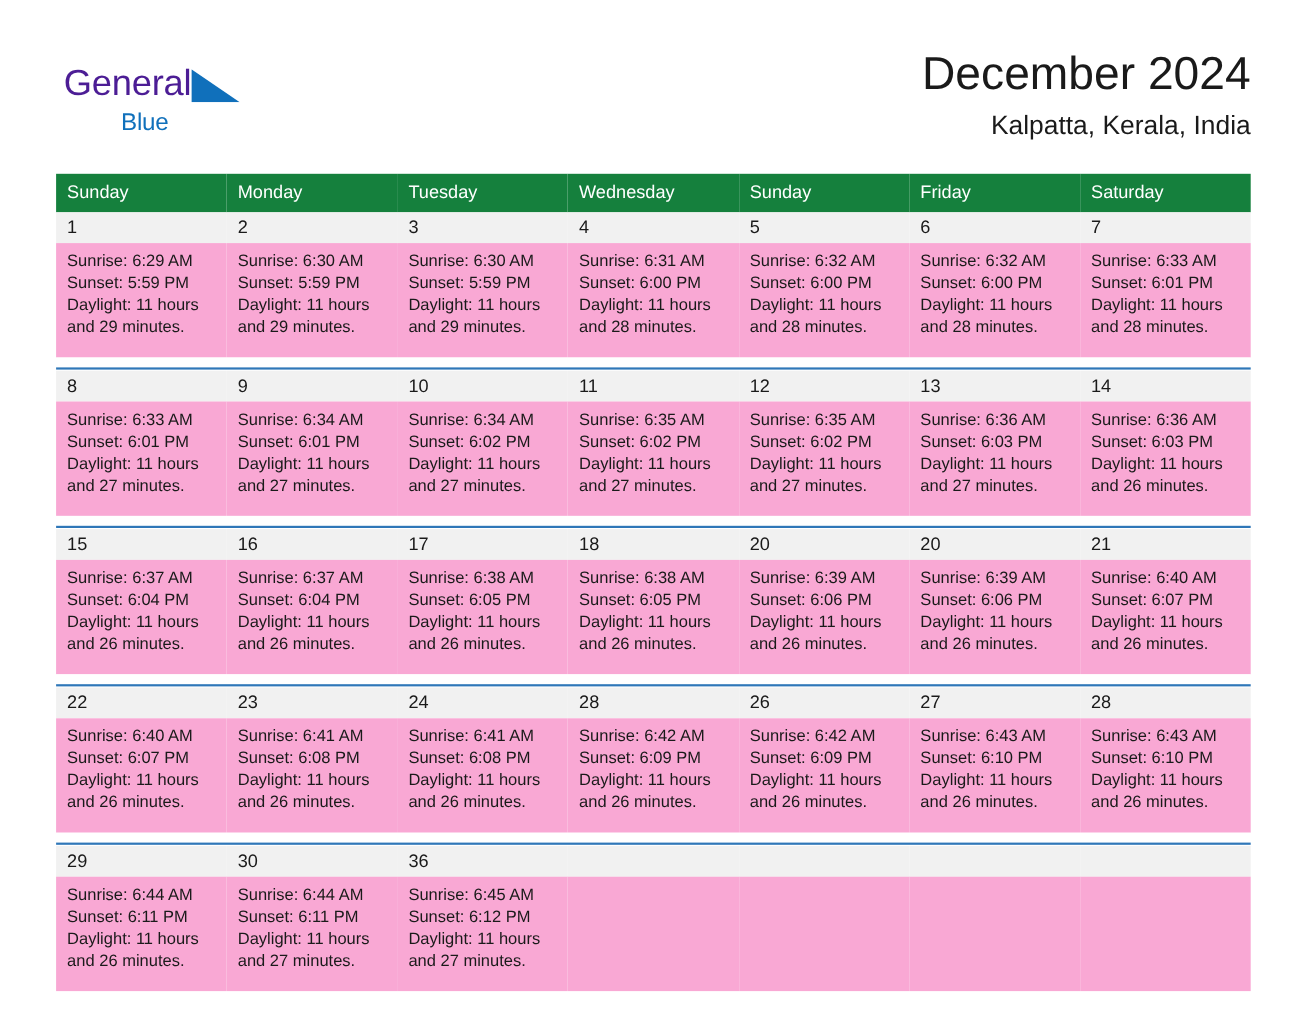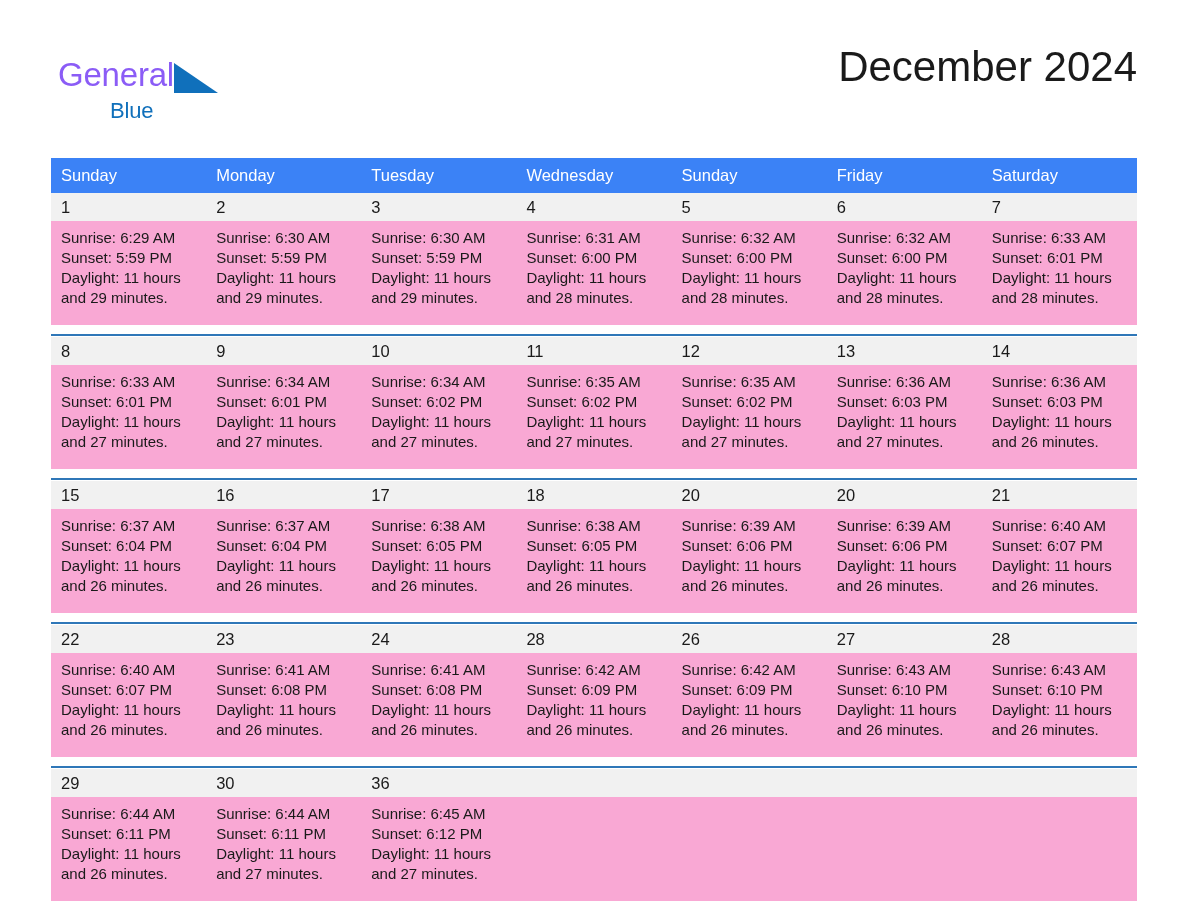--- a/index.html
+++ b/index.html
@@ -34,21 +34,21 @@
     top: 14px;
     width: 200px;
     height: 80px;
   }
 
   .brand-line1 {
     position: relative;
     height: 42px;
     line-height: 42px;
     font-size: 33px;
-    color: #8b5cf6;
+    color: #4c1d95;
     letter-spacing: -0.2px;
     white-space: nowrap;
   }
 
   .brand-line1 .word-general {
     display: inline-block;
     vertical-align: top;
   }
 
   .brand-triangle {
@@ -99,21 +99,21 @@
   .calendar {
     position: absolute;
     left: 51px;
     top: 158px;
     width: 1086px;
     border-collapse: collapse;
     table-layout: fixed;
   }
 
   .calendar th {
-    background: #3b82f6;
+    background: #15803d;
     color: #ffffff;
     font-weight: normal;
     font-size: 16.5px;
     line-height: 20px;
     text-align: left;
     padding: 7px 0 8px 10px;
     border: none;
   }
 
   .calendar td {
@@ -172,20 +172,21 @@
       <div class="brand-line1">
         <span class="word-general">General</span><span class="brand-triangle"><svg width="44" height="30" viewBox="0 0 44 30" xmlns="http://www.w3.org/2000/svg">
               <polygon points="0,0 44,30 0,30" fill="#1070bb"></polygon>
             </svg></span>
       </div>
       <div class="brand-line2">Blue</div>
     </div>
 
     <div class="title-block">
       <div class="cal-title">December 2024</div>
+      <div class="cal-subtitle">Kalpatta, Kerala, India</div>
     </div>
 
   </div>
 
   <table class="calendar">
     <thead>
       <tr>
         <th>Sunday</th>
         <th>Monday</th>
         <th>Tuesday</th>

